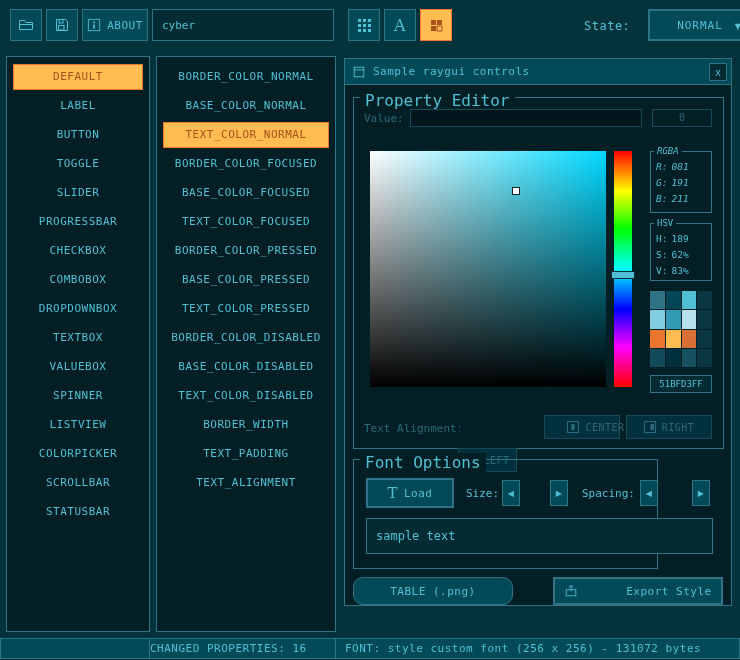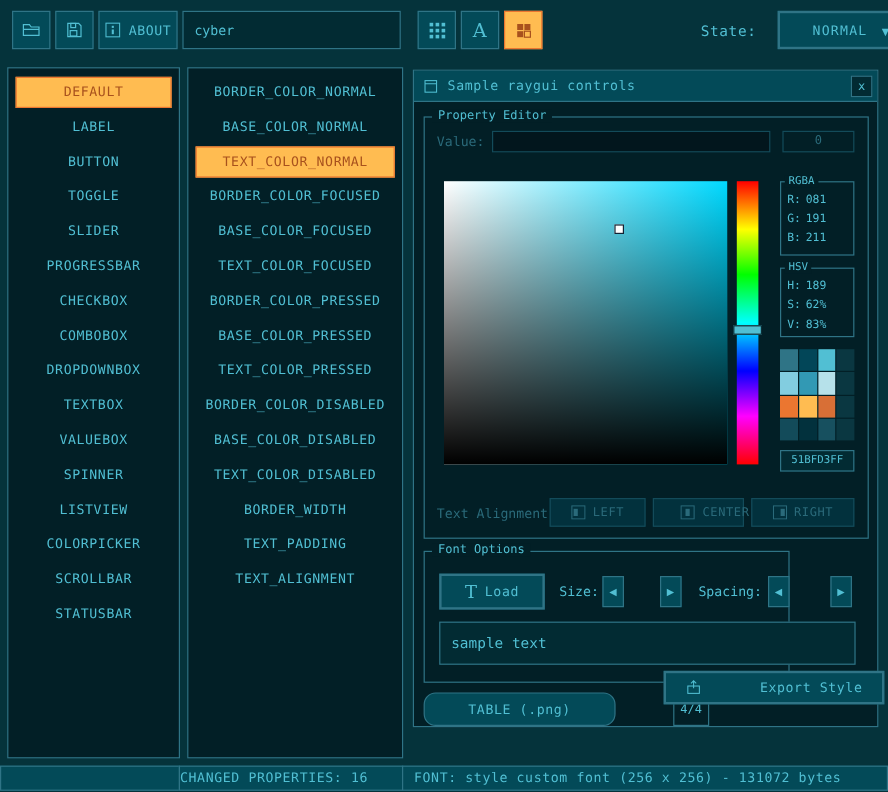--- a/index.html
+++ b/index.html
@@ -21,21 +21,21 @@
   .btn.active { background: var(--sel_fill); border-color: var(--sel_border); color: var(--sel_text); }
   .inputbox {
     position: absolute; background: var(--input_bg); border: 1px solid var(--border);
     color: var(--text); font-family: "DejaVu Sans Mono", monospace; font-size: 11px;
     padding: 0 9px; outline: none;
   }
   .panel { position: absolute; background: var(--panel); border: 1px solid var(--border); }
   .group { position: absolute; border: 1px solid var(--border); }
   .group-label {
     position: absolute; top: -7px; left: 6px; background: var(--panel);
-    padding: 0 5px; font-size: 10px; color: var(--text); white-space: nowrap;
+    padding: 0 5px; font-size: 16px; color: var(--text); white-space: nowrap;
   }
   .dim { color: var(--dis_text); }
   .arrow-glyph { font-family: "DejaVu Sans", sans-serif; font-size: 8px; }
 
   
   #btn-load   { left: 10px;  top: 9px; width: 32px; height: 32px; }
   #btn-save   { left: 46px;  top: 9px; width: 32px; height: 32px; }
   #btn-about  { left: 82px;  top: 9px; width: 66px; height: 32px; font-size: 11px; }
   #style-input{ left: 152px; top: 9px; width: 182px; height: 32px; }
   #btn-grid   { left: 348px; top: 9px; width: 32px; height: 32px; }
@@ -93,21 +93,21 @@
   #hue-bar {
     position:absolute; left:260px; top:53px; width:18px; height:236px; cursor:pointer;
     background: linear-gradient(180deg,#ff0000 0%,#ffff00 17%,#00ff00 33%,#00ffff 50%,#0000ff 67%,#ff00ff 83%,#ff0000 100%);
   }
   #hue-handle {
     position:absolute; left:-3px; width:24px; height:8px; background:var(--text);
     border:1px solid #0c2d35; transform: translateY(-4px);
   }
 
   .side-group { position:absolute; left:296px; width:62px; border:1px solid var(--border); }
-  #rgba-group { top:53px;  height:62px; }
+  #rgba-group { top:53px;  height:62px;font-style:italic; }
   #hsv-group  { top:125px; height:58px; }
   .side-group .group-label { font-size:9px; left:3px; top:-6px; padding:0 3px; }
   .cv-row { display:flex; gap:4px; padding-left:5px; font-size:9.5px; line-height:16px; }
   #rgba-group .rows, #hsv-group .rows { padding-top:7px; }
 
   #swatch-grid {
     position:absolute; left:296px; top:193px; width:62px; height:76px;
     display:grid; grid-template-columns:repeat(4,1fr); grid-template-rows:repeat(4,1fr); gap:1px;
   }
   #swatch-grid .swatch { cursor:pointer; }
@@ -116,42 +116,42 @@
     border:1px solid var(--border); background:var(--input_bg); color:var(--text);
     font-family:"DejaVu Sans Mono",monospace; font-size:9px; text-align:center; padding:0;
   }
 
   #align-label { position:absolute; left:10px; top:324px; width:96px; overflow:hidden; white-space:nowrap; }
   .align-btn {
     position:absolute; top:317px; height:24px; display:flex; align-items:center; justify-content:center; gap:6px;
     background: var(--dis_fill); border:1px solid var(--dis_border); color: var(--dis_text);
     font-size:10px; letter-spacing:.5px; cursor:pointer;
   }
-  #align-left   { left:104px; width:80px; }
+  #align-left   { left:104px; width:59px;margin-top:33px; }
   #align-center { left:190px; width:76px;padding-left:28px; }
   #align-right  { left:272px; width:86px; }
 
   
   #font-options { left: 8px; top: 400px; width: 305px; height: 110px; }
   #btn-font-load { left:12px; top:18px; width:88px; height:30px; border-width:2px; }
   #btn-font-load .ticon { font-family:"DejaVu Serif", serif; font-size:15px; }
   #size-label    { position:absolute; left:112px; top:27px; }
   #spacing-label { position:absolute; left:228px; top:27px; }
   .spin-btn  { top:20px; width:18px; height:26px; font-size:8px; }
   .spin-val  { position:absolute; top:20px; height:26px; border:1px solid var(--border); background:var(--input_bg);
                text-align:center; line-height:24px;margin-top:45px; }
   #size-dec { left:148px; } #size-val { left:166px; width:30px; } #size-inc { left:196px; }
   #spc-dec  { left:286px; } #spc-val  { left:304px; width:34px; } #spc-inc  { left:338px; }
   #sample-text-box { left:12px; top:58px; width:347px; height:36px; font-size:12px; line-height:34px; }
 
   
   #btn-table  { left:8px;   top:518px; width:160px; height:28px;border-radius:10px; }
   #page-box   { position:absolute; left:172px; top:518px; width:30px; height:28px; border:1px solid var(--border);
                 display:flex; align-items:center; justify-content:center; font-size:10px;margin-left:44px; }
-  #btn-export { left:208px; top:500px; width:184px; height:28px; border-width:2px;gap:48px; }
+  #btn-export { left:208px; top:518px; width:170px; height:28px; border-width:2px;gap:48px; }
 
   
   .status {
     position:absolute; top:638px; height:21px; background: var(--fill);
     border:1px solid var(--border); line-height:19px; letter-spacing:.5px; white-space:nowrap; overflow:hidden;
   }
   #status-empty { left:0px;   width:150px; }
   #status-mid   { left:149px; width:187px; }
   #status-font  { left:335px; width:405px; padding-left:9px; }
 </style>

